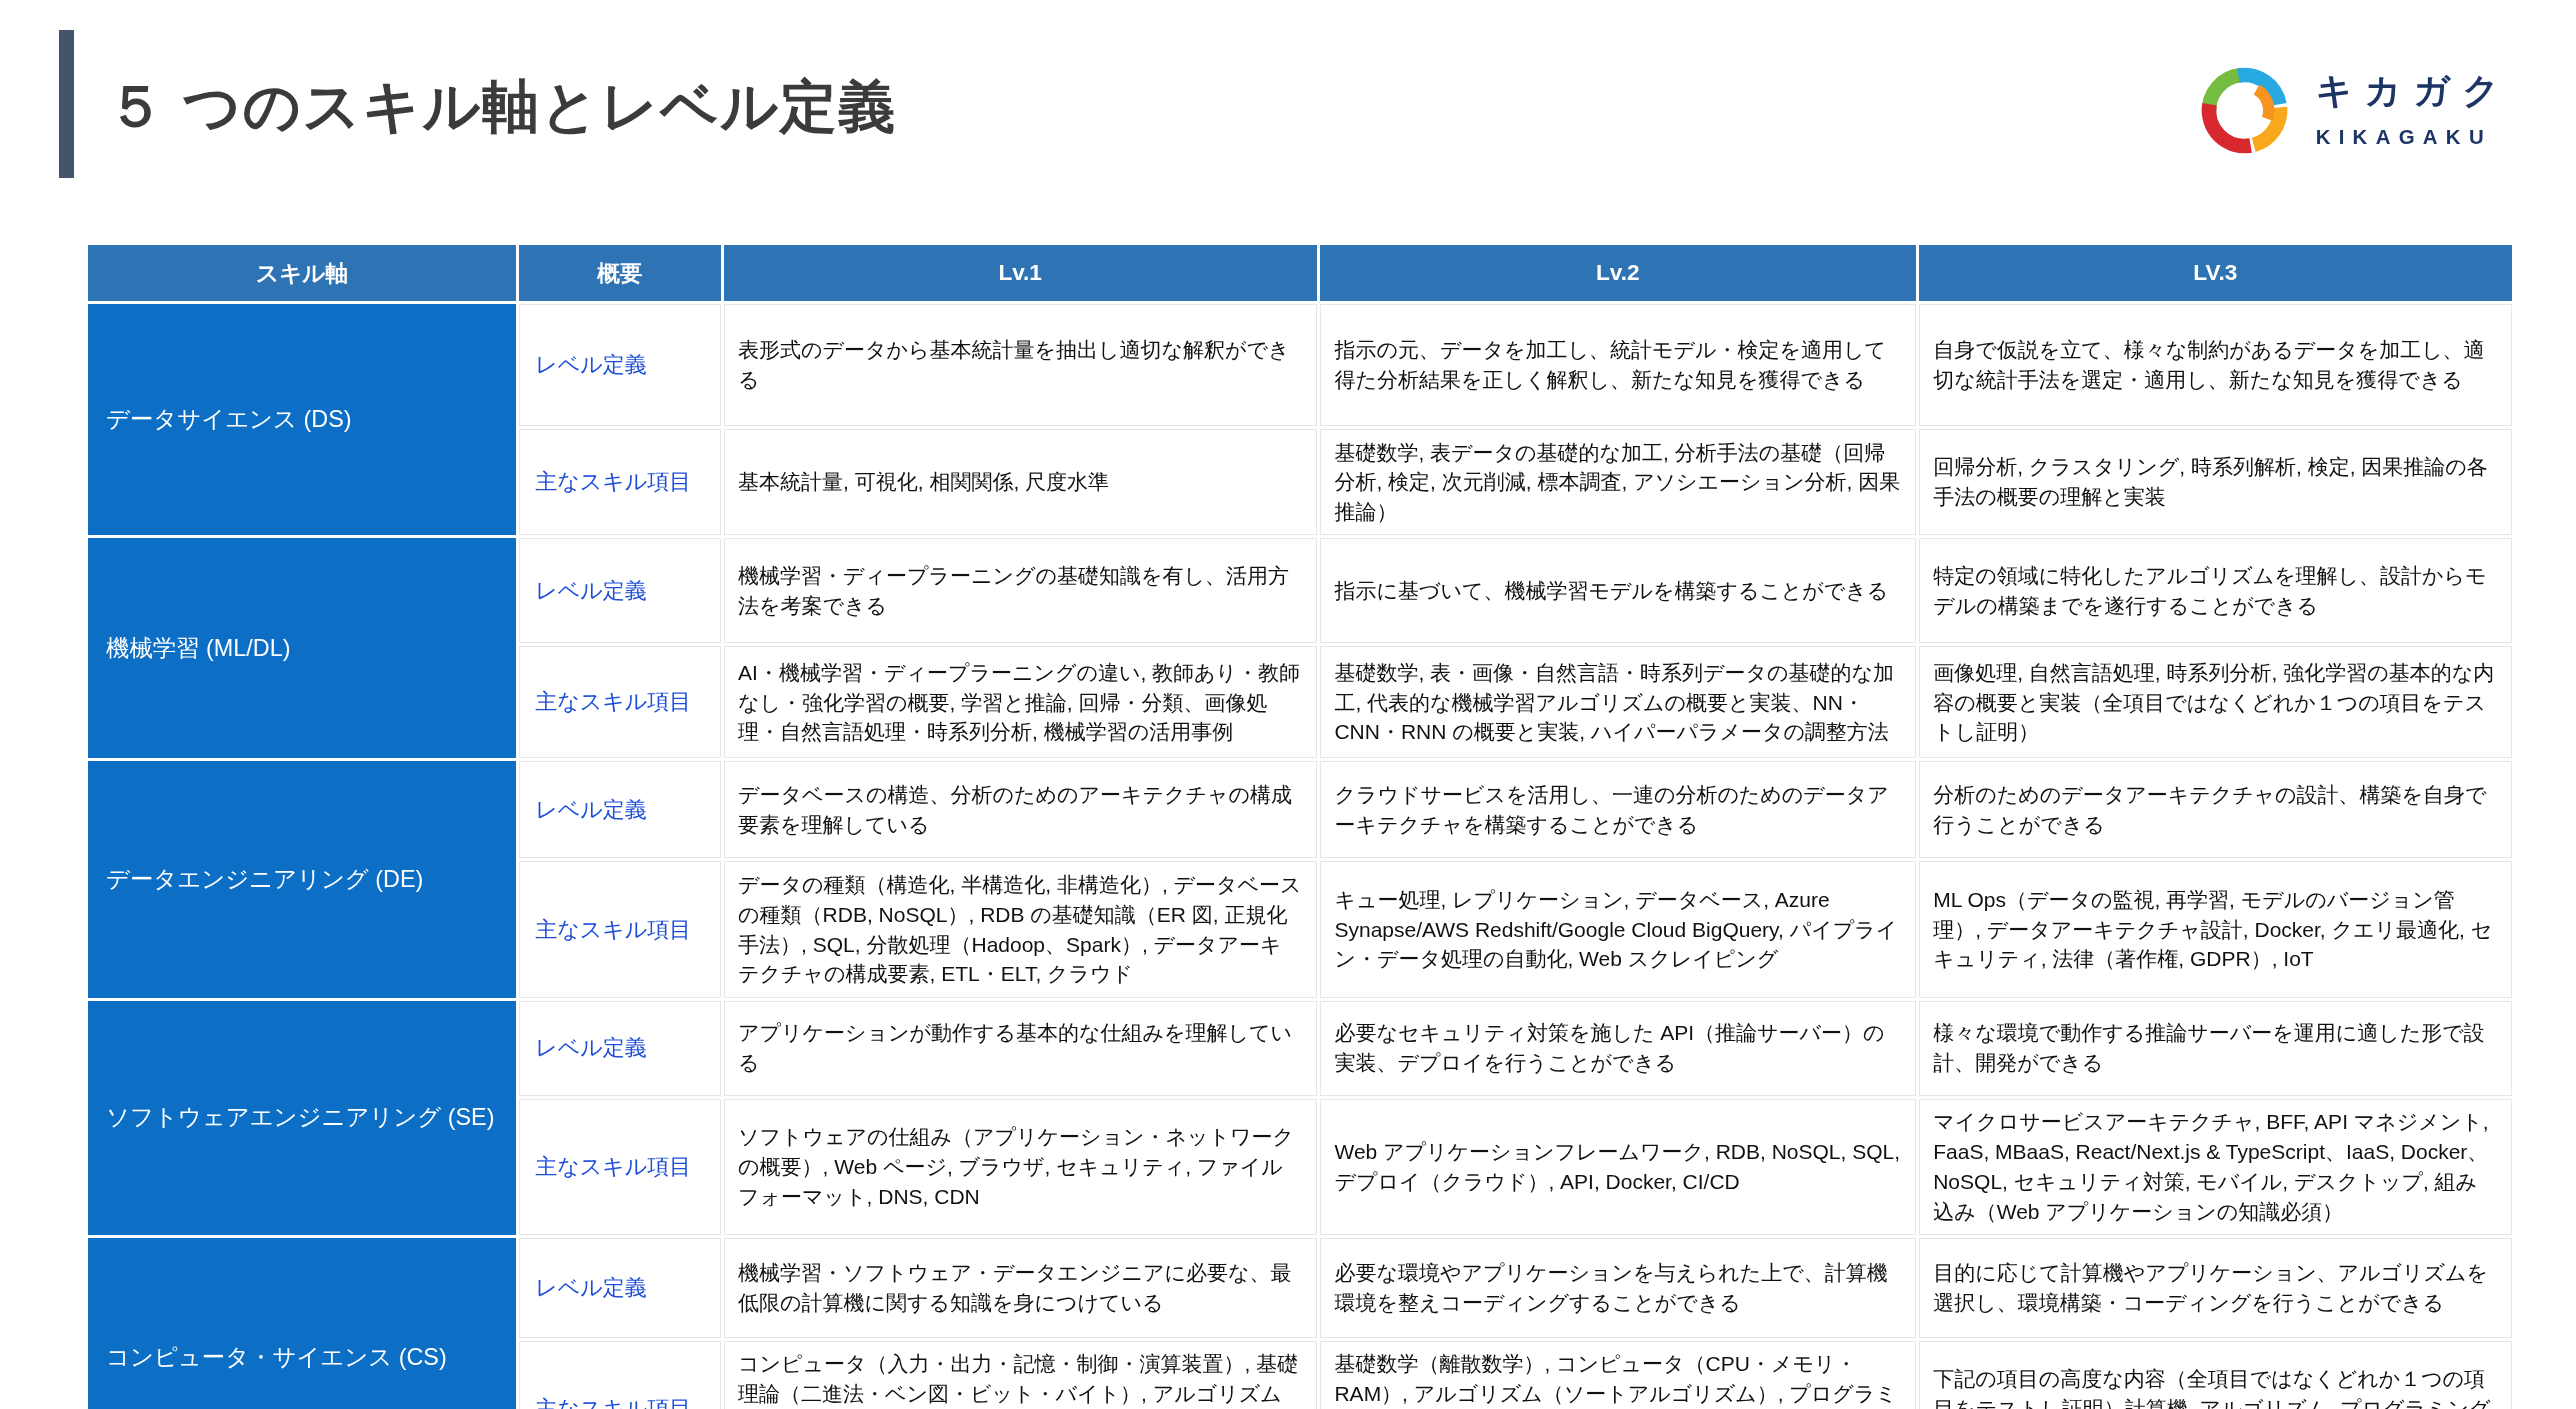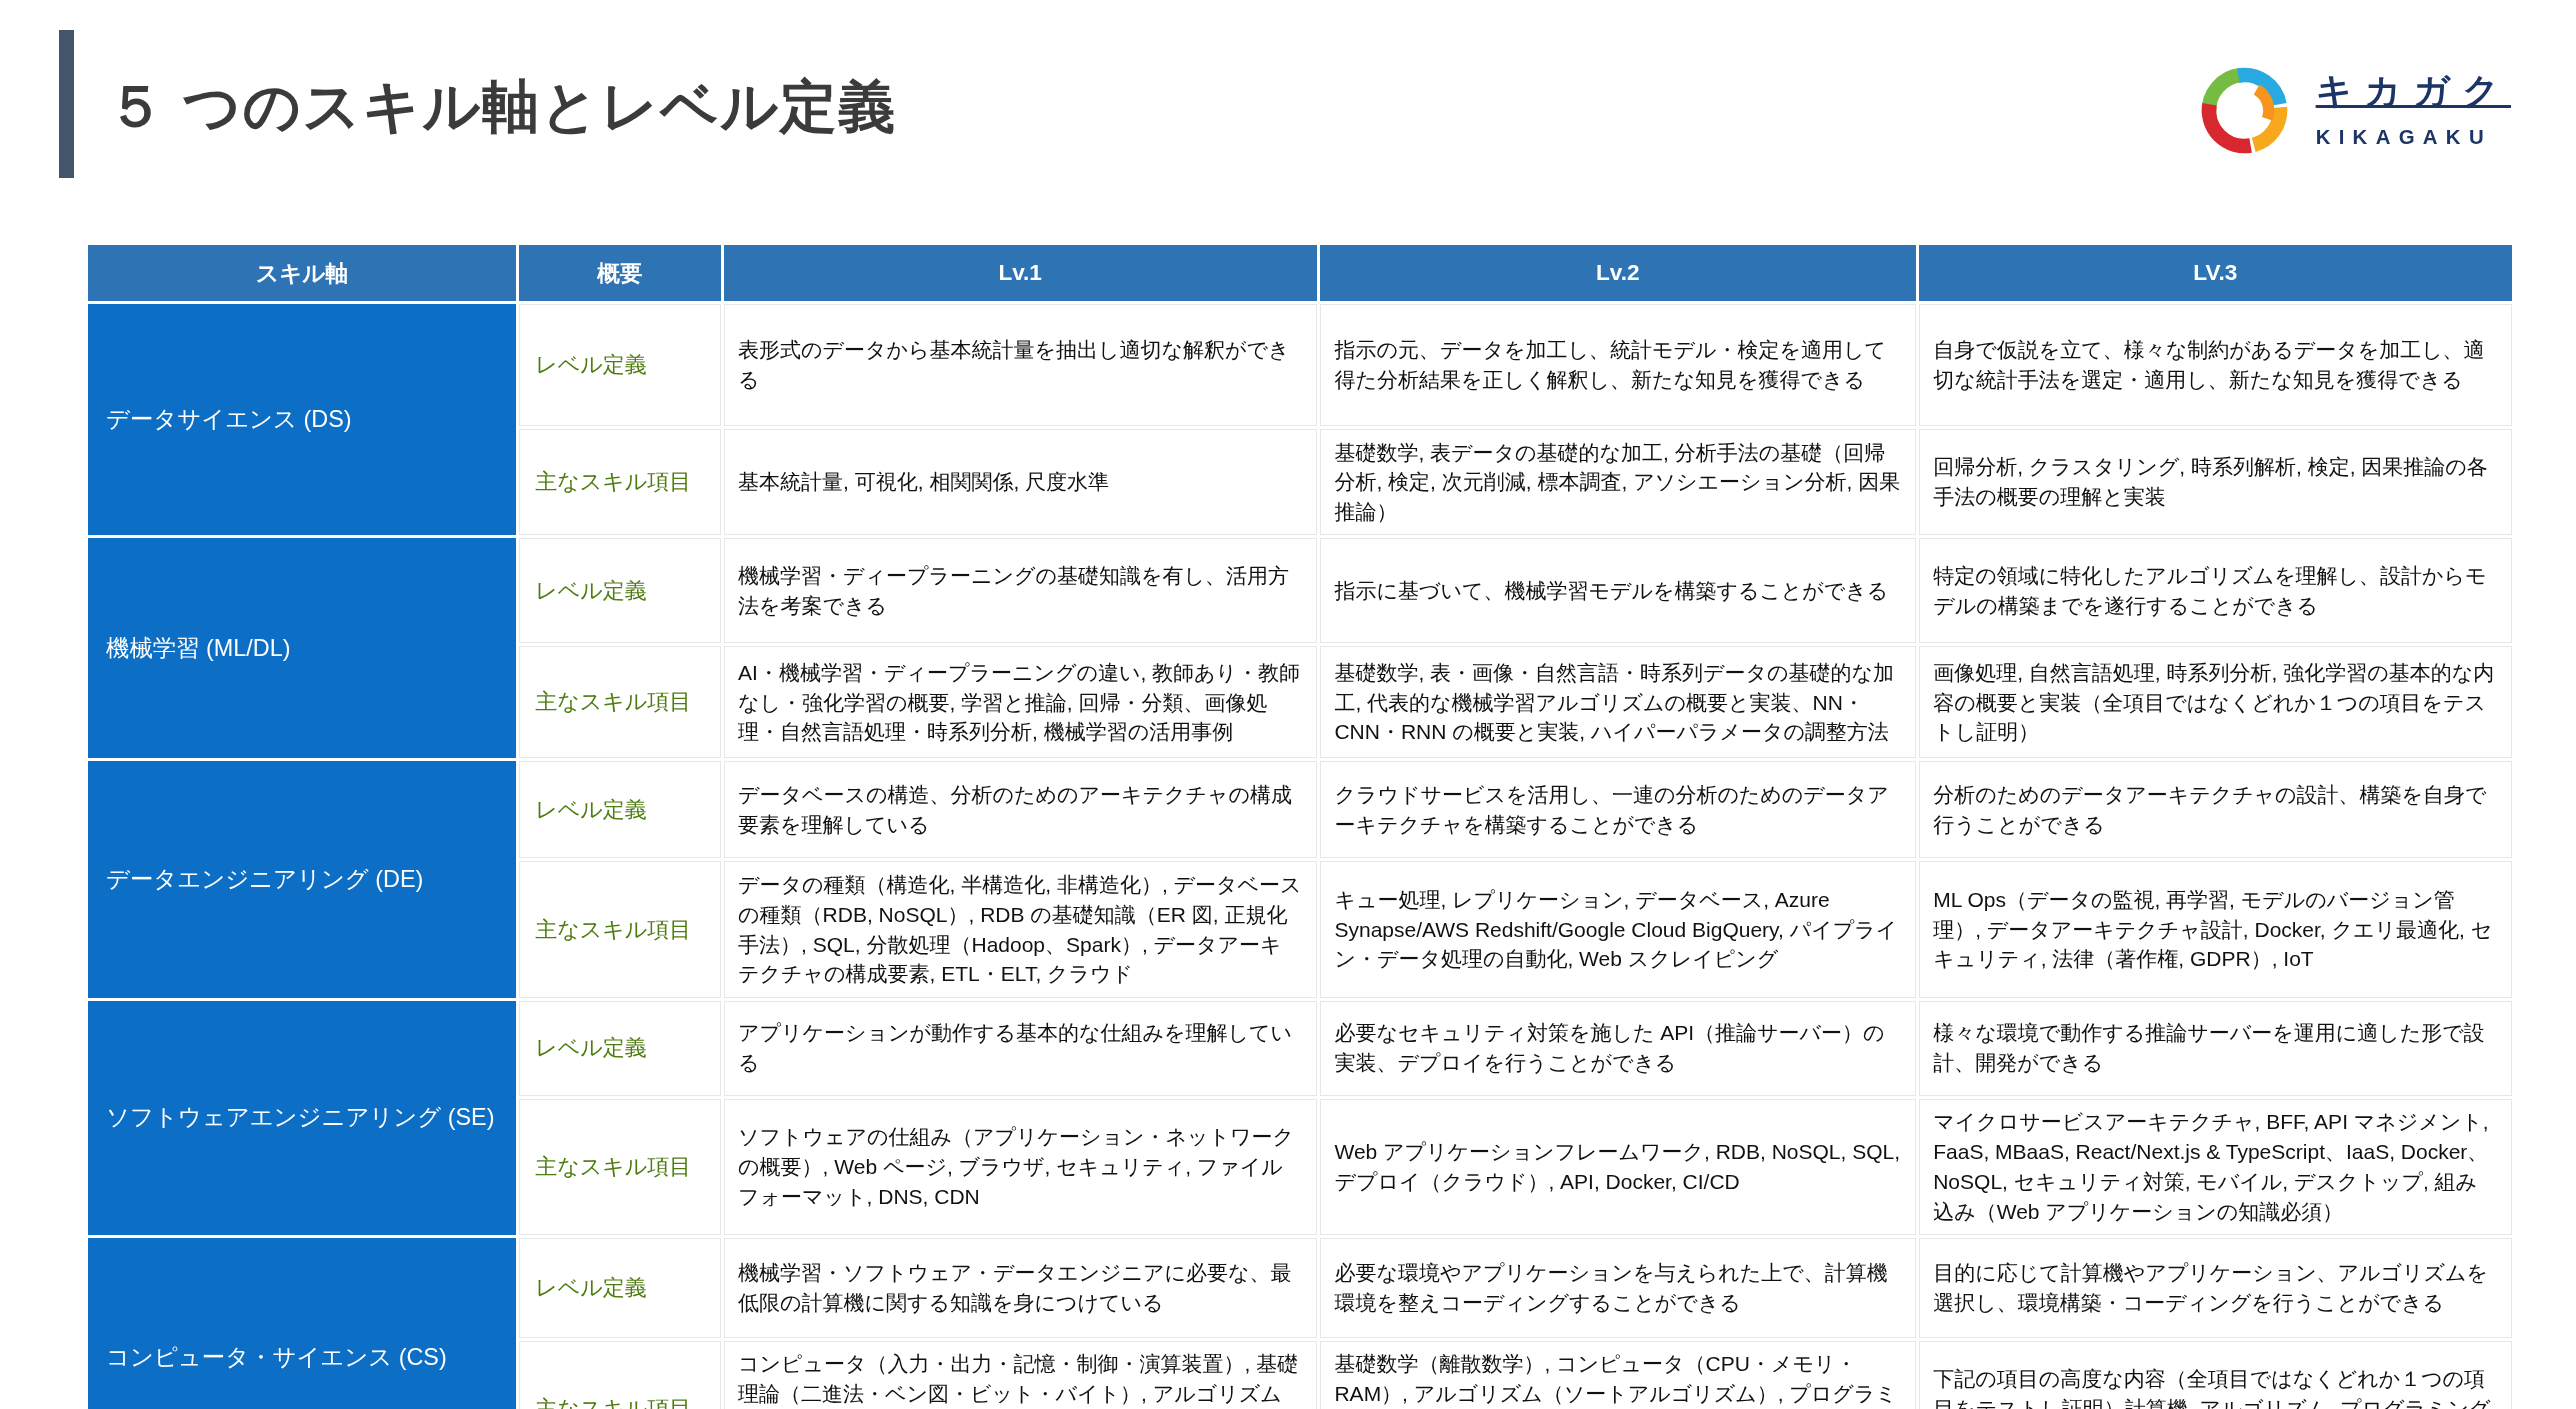--- a/index.html
+++ b/index.html
@@ -12,37 +12,37 @@
   }
   .page-title{
     position:absolute;left:107px;top:69px;margin:0;
     font-size:57px;font-weight:bold;color:#3b3b3b;letter-spacing:1.5px;white-space:nowrap;
   }
   .logo{
     position:absolute;top:62px;right:65px;display:flex;align-items:center;gap:22.6px;
   }
   .logo svg{width:97px;height:97px;}
   .logo-text{display:flex;flex-direction:column;align-items:flex-start;}
-  .logo-jp{font-size:36px;font-weight:bold;color:#1D3565;letter-spacing:12px;line-height:1;text-decoration:underline;}
+  .logo-jp{font-size:36px;font-weight:bold;color:#1D3565;letter-spacing:12px;line-height:1;}
   .logo-en{font-size:20.4px;font-weight:bold;color:#1D3565;letter-spacing:8.3px;margin-top:18px;line-height:1;}
   table.skills-table{
     position:absolute;left:85px;top:242px;width:2430px;height:1156px;
     border-collapse:separate;border-spacing:3px;table-layout:fixed;
   }
   .skills-table th{
     background:#2E74B5;color:#ffffff;font-size:22.6px;font-weight:bold;
     text-align:center;vertical-align:middle;padding:0 6px;
   }
   .skills-table td{background:#ffffff;}
   .skills-table td.axis{
     background:#0C6FC5;color:#ffffff;font-size:23.4px;font-weight:normal;
     text-align:left;vertical-align:middle;padding:0 18px;line-height:1.35;
   }
   .skills-table td.rowlabel{
-    font-size:22px;color:#4d7c0f;vertical-align:middle;text-align:left;
+    font-size:22px;color:#1d4ed8;vertical-align:middle;text-align:left;
     padding:0 15px;border:1.5px solid #E7E7E7;
   }
   .skills-table td.body{
     font-size:21px;color:#111111;vertical-align:middle;text-align:left;
     padding:7.5px 13.6px;line-height:1.42;border:1.5px solid #E7E7E7;
     word-break:break-word;
   }
 </style>
 </head>
 <body>

